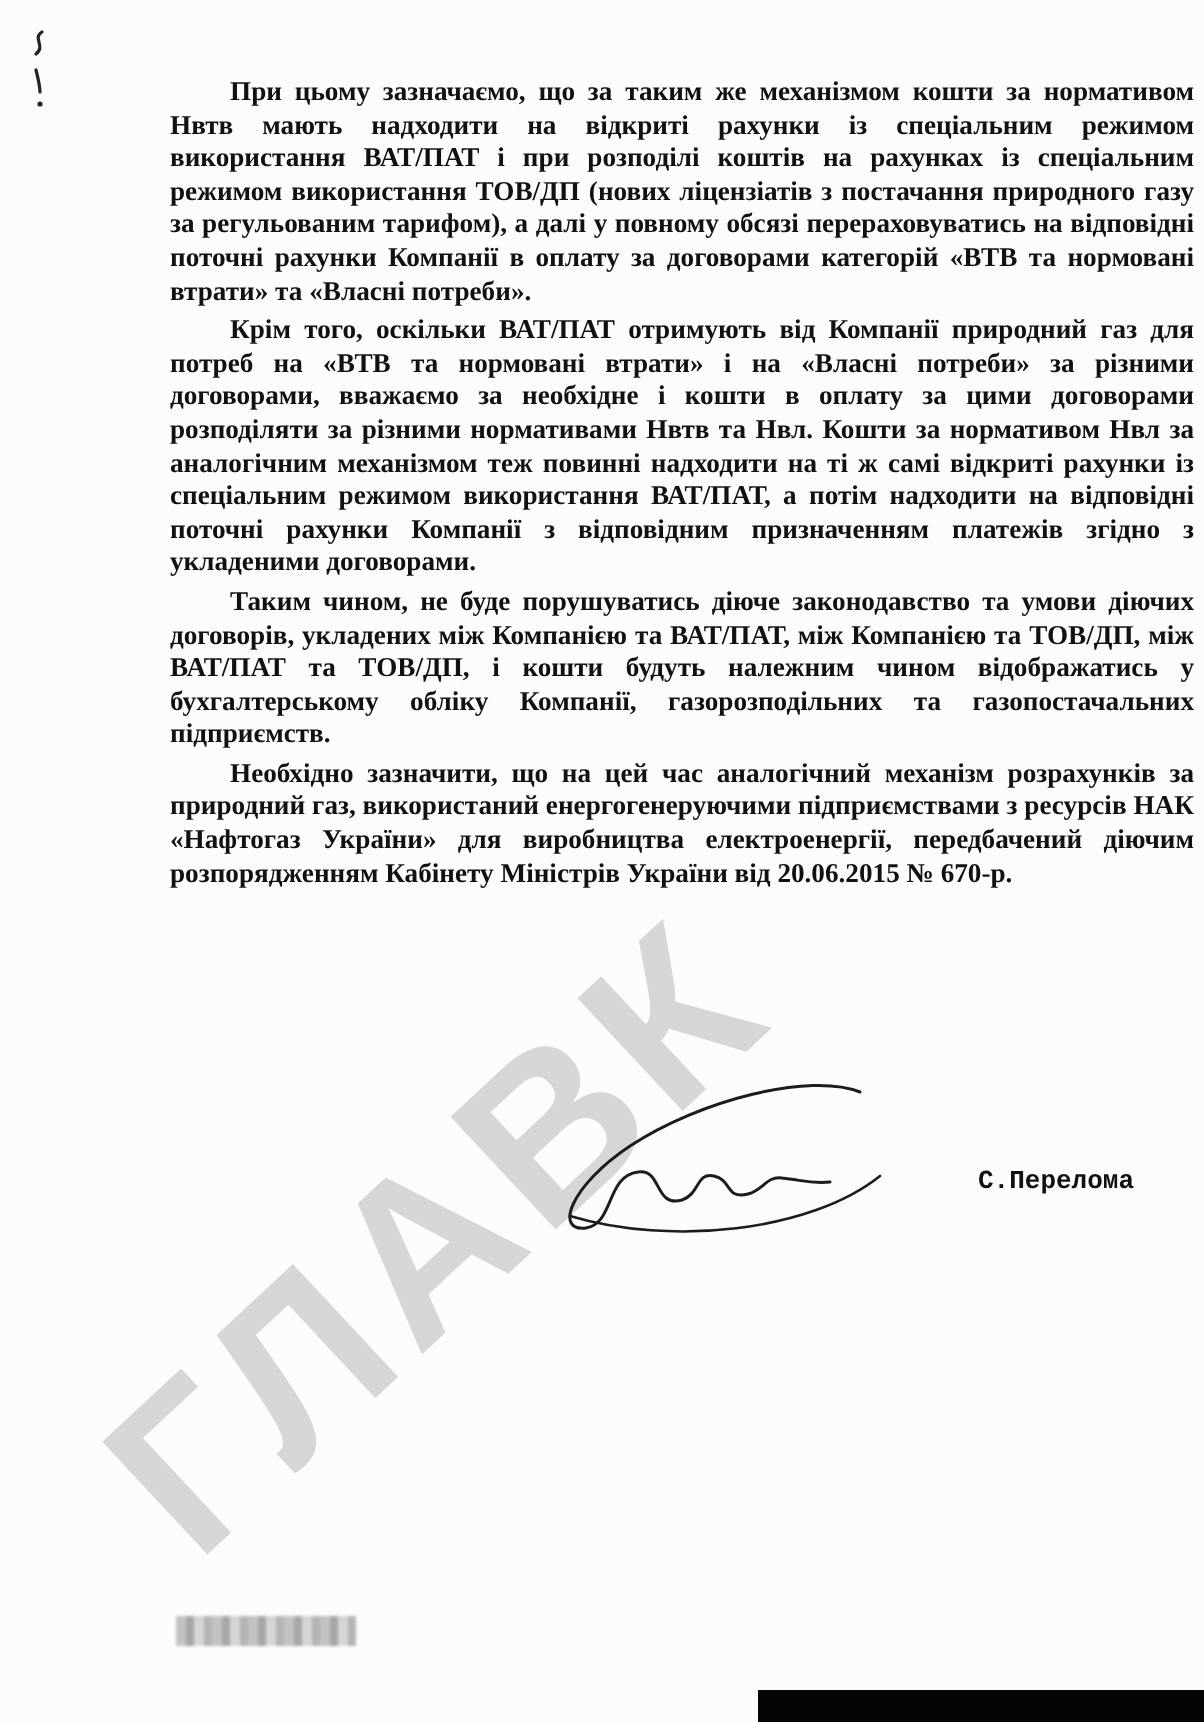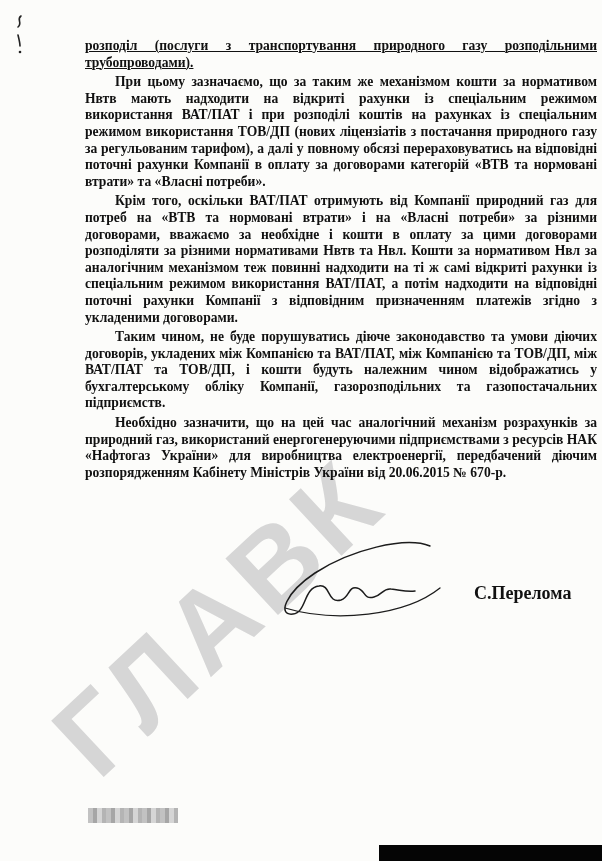--- a/index.html
+++ b/index.html
@@ -44,24 +44,25 @@
   .sig-title {
     position:absolute;
     left:85px; top:565px;
     font-size:13.8px;
     font-weight:bold;
     line-height:17px;
     z-index:2;
   }
   .sig-name {
     position:absolute;
-    left:474px; top:583px;
-    font-size:18px;
+    left:489px; top:583px;
+    font-size:13px;
     font-weight:bold;
     z-index:2;
+    font-family:Liberation Mono, monospace;
   }
   .sig-svg {
     position:absolute;
     left:255px; top:528px;
     z-index:3;
   }
   .pen-marks {
     position:absolute;
     left:9px; top:13px;
     z-index:2;
@@ -90,21 +91,20 @@
 
   <div class="watermark">ГЛАВК</div>
 
   <svg class="pen-marks" width="24" height="44" viewBox="0 0 24 44">
     <path d="M12 3 C7 6 14 10 9 14" stroke="#222" stroke-width="1.6" fill="none" stroke-linecap="round"></path>
     <path d="M9 22 C10 26 11 30 11 33" stroke="#222" stroke-width="1.6" fill="none" stroke-linecap="round"></path>
     <circle cx="11" cy="39" r="1.3" fill="#222"></circle>
   </svg>
 
   <div class="textblock">
-    <p class="u-all">розподіл (послуги з транспортування природного газу розподільними трубопроводами).</p>
 
     <p class="indent"><span>При цьому зазначаємо, що за таким же механізмом кошти за нормативом Нвтв мають надходити на відкриті рахунки із спеціальним режимом використання ВАТ/ПАТ і при розподілі коштів на рахунках із спеціальним режимом використання ТОВ/ДП (нових ліцензіатів з постачання природного газу за регульованим тарифом), а далі </span><span class="u">у повному обсязі</span><span> перераховуватись на відповідні поточні рахунки Компанії в оплату за договорами категорій «ВТВ та нормовані втрати» та «Власні потреби».</span></p>
 
     <p class="indent">Крім того, оскільки ВАТ/ПАТ отримують від Компанії природний газ для потреб на «ВТВ та нормовані втрати» і на «Власні потреби» за різними договорами, вважаємо за необхідне і кошти в оплату за цими договорами розподіляти за різними нормативами Нвтв та Нвл. Кошти за нормативом Нвл за аналогічним механізмом теж повинні надходити на ті ж самі відкриті рахунки із спеціальним режимом використання ВАТ/ПАТ, а потім надходити на відповідні поточні рахунки Компанії з відповідним призначенням платежів згідно з укладеними договорами.</p>
 
     <p class="indent">Таким чином, не буде порушуватись діюче законодавство та умови діючих договорів, укладених між Компанією та ВАТ/ПАТ, між Компанією та ТОВ/ДП, між ВАТ/ПАТ та ТОВ/ДП, і кошти будуть належним чином відображатись у бухгалтерському обліку Компанії, газорозподільних та газопостачальних підприємств.</p>
 
     <p class="indent">Необхідно зазначити, що на цей час аналогічний механізм розрахунків за природний газ, використаний енергогенеруючими підприємствами з ресурсів НАК «Нафтогаз України» для виробництва електроенергії, передбачений діючим розпорядженням Кабінету Міністрів України від 20.06.2015 № 670-р.</p>
   </div>
 

